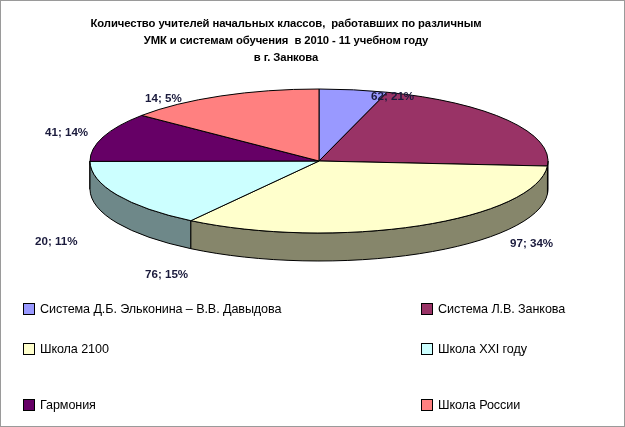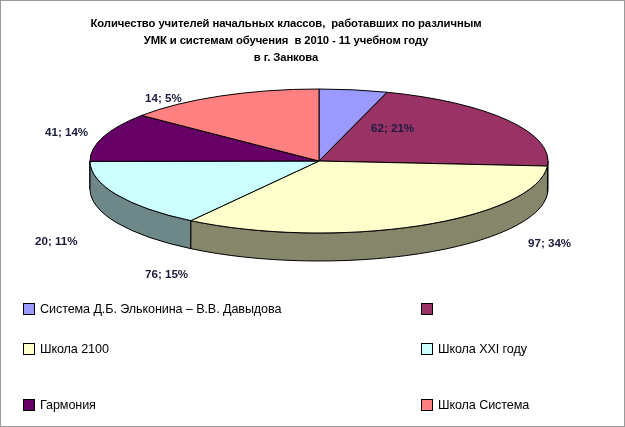--- a/index.html
+++ b/index.html
@@ -118,36 +118,37 @@
           <path d="M 318 88 L 546.4364042034607 93.0483127107559 A 229 72 0 0 1 189.8765137967196 147.6762126473926 Z" fill="#FFFFCC" stroke="#000000" stroke-width="1"></path>
           <path d="M 318 88 L 189.8765137967196 147.6762126473926 A 229 72 0 0 1 89.00333624709194 88.38864875016914 Z" fill="#CCFFFF" stroke="#000000" stroke-width="1"></path>
           <path d="M 318 88 L 89.00333624709194 88.38864875016914 A 229 72 0 0 1 140.73579897168366 42.41763317017386 Z" fill="#660066" stroke="#000000" stroke-width="1"></path>
           <path d="M 318 88 L 140.73579897168366 42.41763317017386 A 229 72 0 0 1 317.99999999999994 16 Z" fill="#FF8080" stroke="#000000" stroke-width="1"></path>
         </g>
     </svg>
   </div>
 
   <div id="data-labels">
     <span class="data-label" style="left: 144px; top: 73px; margin-top: 17px;">14; 5%</span>
-    <span class="data-label" style="left: 370px; top: 88px; margin-top: 32px;">62; 21%</span>
-    <span class="data-label" style="left: 527px; top: 235px;">97; 34%</span>
+    <span class="data-label" style="left: 370px; top: 88px;">62; 21%</span>
+    <span class="data-label" style="left: 509px; top: 235px;">97; 34%</span>
     <span class="data-label" style="left: 144px; top: 266px;">76; 15%</span>
     <span class="data-label" style="left: 34px; top: 233px;">20; 11%</span>
     <span class="data-label" style="left: 44px; top: 124px;">41; 14%</span>
   </div>
 
   <div id="legend">
 
     <div class="legend-row" style="top:0px;">
       <div class="legend-item col-left">
         <span class="legend-swatch" style="background: rgb(153, 153, 255);"></span>
         <span class="legend-label">Система Д.Б. Эльконина – В.В. Давыдова</span>
       </div>
       <div class="legend-item col-right">
         <span class="legend-swatch" style="background: rgb(153, 51, 102);"></span>
+        <span class="legend-label">Система Л.В. Занкова</span>
       </div>
     </div>
 
     <div class="legend-row" style="top:40px;text-align:center;">
       <div class="legend-item col-left">
         <span class="legend-swatch" style="background: rgb(255, 255, 204);"></span>
         <span class="legend-label">Школа 2100</span>
       </div>
       <div class="legend-item col-right">
         <span class="legend-swatch" style="background: rgb(204, 255, 255);"></span>
@@ -155,18 +156,18 @@
       </div>
     </div>
 
     <div class="legend-row" style="top:96px;">
       <div class="legend-item col-left">
         <span class="legend-swatch" style="background: rgb(102, 0, 102);"></span>
         <span class="legend-label">Гармония</span>
       </div>
       <div class="legend-item col-right">
         <span class="legend-swatch" style="background: rgb(255, 128, 128);"></span>
-        <span class="legend-label">Школа Система</span>
+        <span class="legend-label">Школа России</span>
       </div>
     </div>
 
   </div>
 </div>
 
 </body></html>

